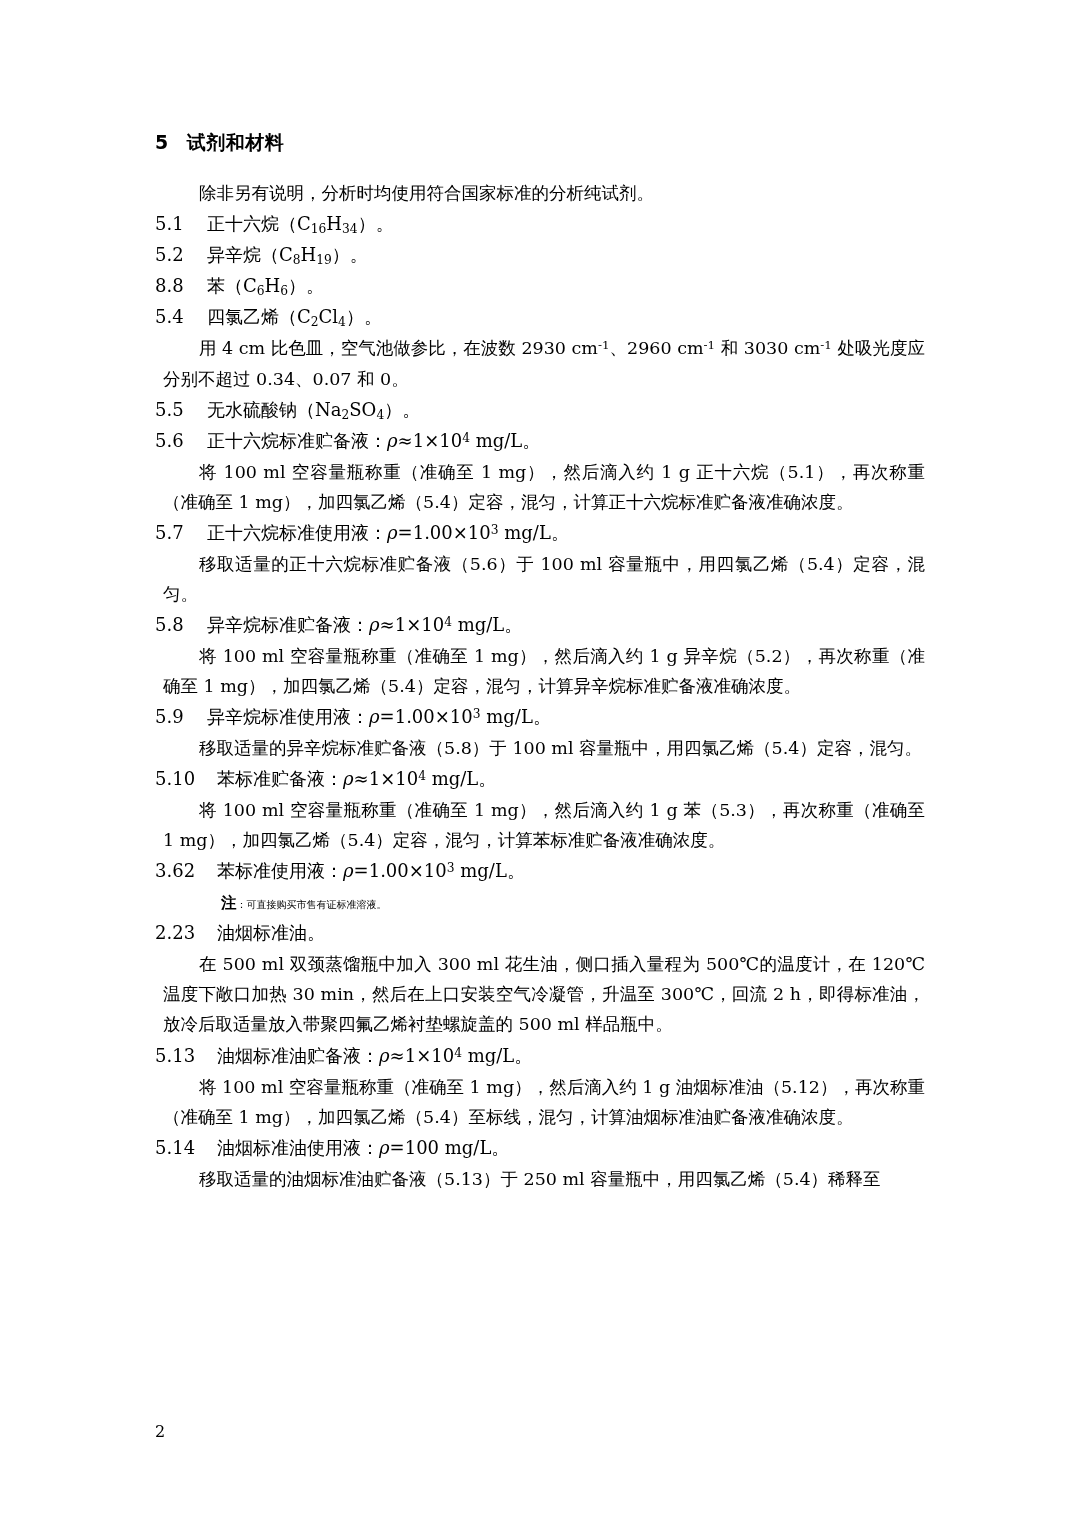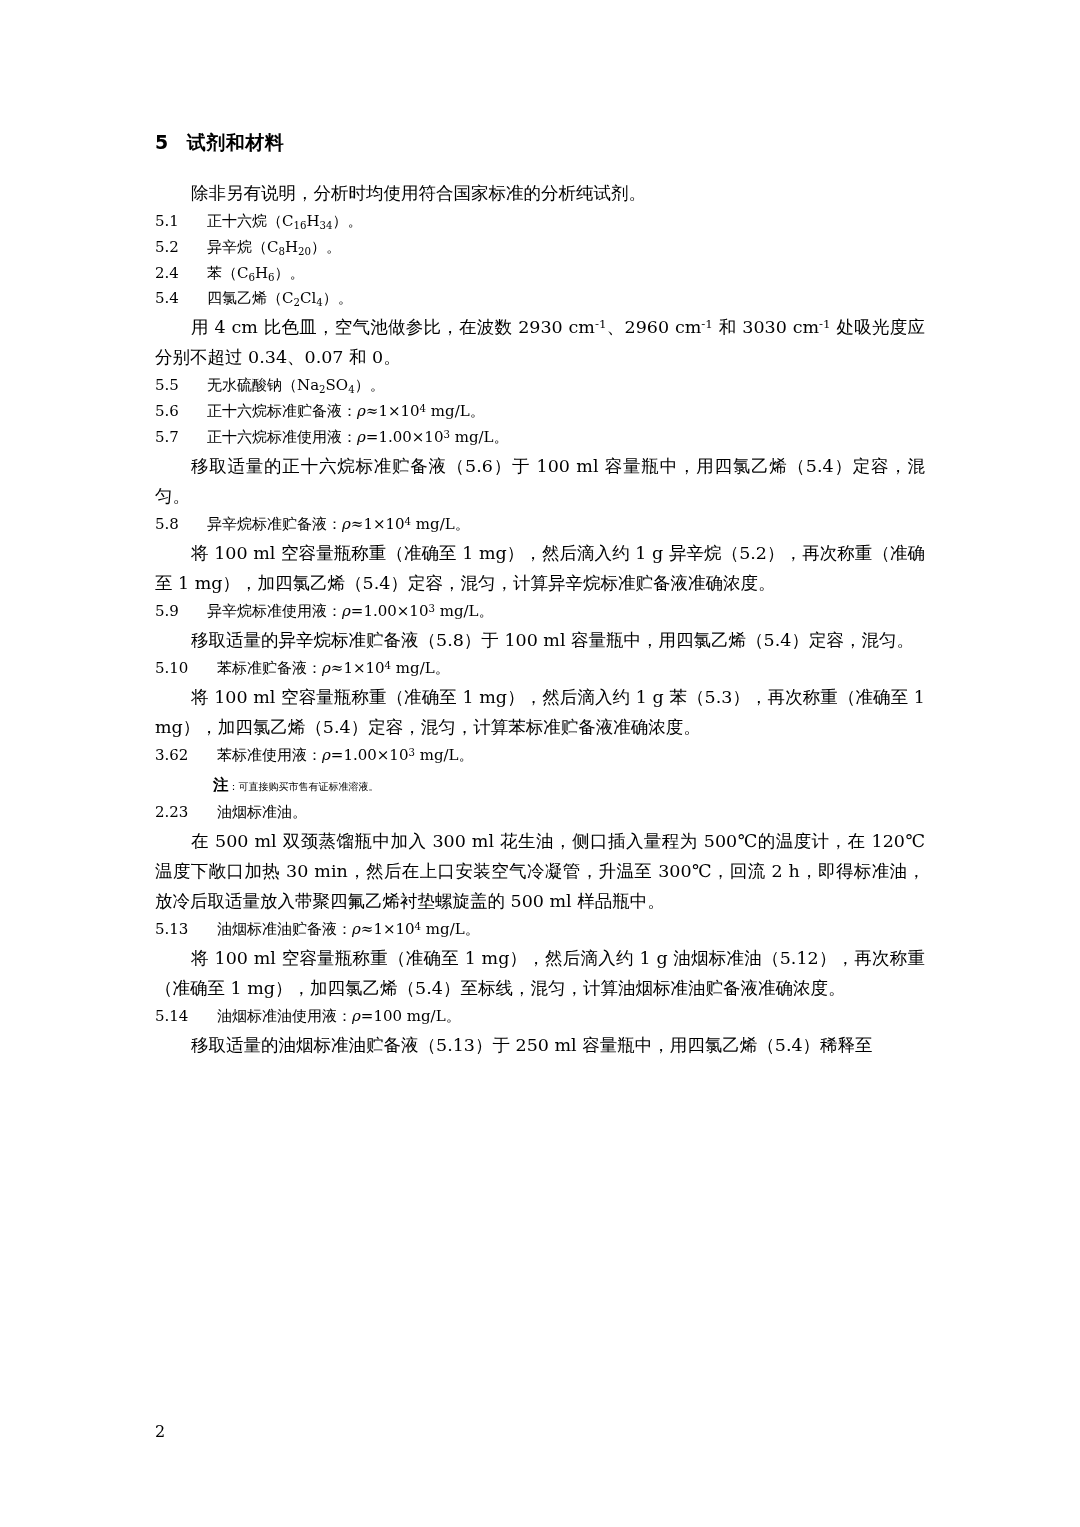--- a/index.html
+++ b/index.html
@@ -27,35 +27,35 @@
     font-weight: bold;
     font-size: 19px;
     letter-spacing: 0.5px;
     margin: 0 0 22px 0;
   }
   .heading .num { margin-right: 18px; }
 
   .para {
     font-size: 17.5px;
     line-height: 1.72;
-    margin: 0 0 1px 0;
+    margin: 0 0 1px 8px;
     text-align: justify;
     text-justify: inter-ideograph;
   }
   .indent { text-indent: 36px; }
   .indent-note { padding-left: 58px; }
   .note-label {
     font-family: "DejaVu Sans", "Liberation Sans", sans-serif;
     font-weight: bold;
     font-size: 15.5px;
   }
   .note-text { font-size: 10px; }
 
   .item {
-    font-size: 15px;
+    font-size: 18px;
     line-height: 1.72;
     margin: 0;
     display: block;
   }
   .item .lbl {
     display: inline-block;
     min-width: 52px;
   }
   .item .lbl.wide {
     min-width: 62px;
@@ -78,33 +78,34 @@
 <div class="page">
 
   <div class="heading">
     <span class="num">5</span><span>试剂和材料</span>
   </div>
 
   <p class="para indent">除非另有说明，分析时均使用符合国家标准的分析纯试剂。</p>
 
   <p class="item"><span class="lbl">5.1</span>正十六烷（C<sub>16</sub>H<sub>34</sub>）。</p>
 
-  <p class="item"><span class="lbl">5.2</span>异辛烷（C<sub>8</sub>H<sub>20</sub>）。</p>
+  <p class="item"><span class="lbl">5.2</span>异辛烷（C<sub>8</sub>H<sub>19</sub>）。</p>
 
-  <p class="item"><span class="lbl">2.4</span>苯（C<sub>6</sub>H<sub>6</sub>）。</p>
+  <p class="item"><span class="lbl">8.8</span>苯（C<sub>6</sub>H<sub>6</sub>）。</p>
 
   <p class="item"><span class="lbl">5.4</span>四氯乙烯（C<sub>2</sub>Cl<sub>4</sub>）。</p>
 
   <p class="para indent">用 4 cm 比色皿，空气池做参比，在波数 2930 cm<sup>-1</sup>、2960 cm<sup>-1</sup> 和 3030 cm<sup>-1</sup> 处吸光度应分别不超过 0.34、0.07 和 0。</p>
 
   <p class="item"><span class="lbl">5.5</span>无水硫酸钠（Na<sub>2</sub>SO<sub>4</sub>）。</p>
 
 
   <p class="item"><span class="lbl">5.6</span>正十六烷标准贮备液：<span class="it">ρ</span>≈1×10<sup>4</sup> mg/L。</p>
 
+  <p class="para indent">将 100 ml 空容量瓶称重（准确至 1 mg），然后滴入约 1 g 正十六烷（5.1），再次称重（准确至 1 mg），加四氯乙烯（5.4）定容，混匀，计算正十六烷标准贮备液准确浓度。</p>
 
   <p class="item"><span class="lbl">5.7</span>正十六烷标准使用液：<span class="it">ρ</span>=1.00×10<sup>3</sup> mg/L。</p>
 
   <p class="para indent">移取适量的正十六烷标准贮备液（5.6）于 100 ml 容量瓶中，用四氯乙烯（5.4）定容，混匀。</p>
 
   <p class="item"><span class="lbl">5.8</span>异辛烷标准贮备液：<span class="it">ρ</span>≈1×10<sup>4</sup> mg/L。</p>
 
   <p class="para indent">将 100 ml 空容量瓶称重（准确至 1 mg），然后滴入约 1 g 异辛烷（5.2），再次称重（准确至 1 mg），加四氯乙烯（5.4）定容，混匀，计算异辛烷标准贮备液准确浓度。</p>
 
   <p class="item"><span class="lbl">5.9</span>异辛烷标准使用液：<span class="it">ρ</span>=1.00×10<sup>3</sup> mg/L。</p>

